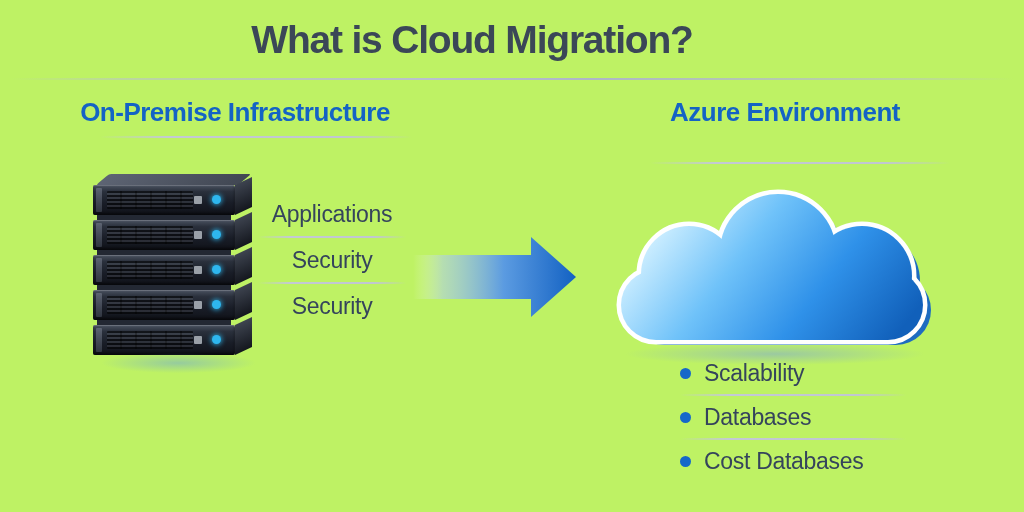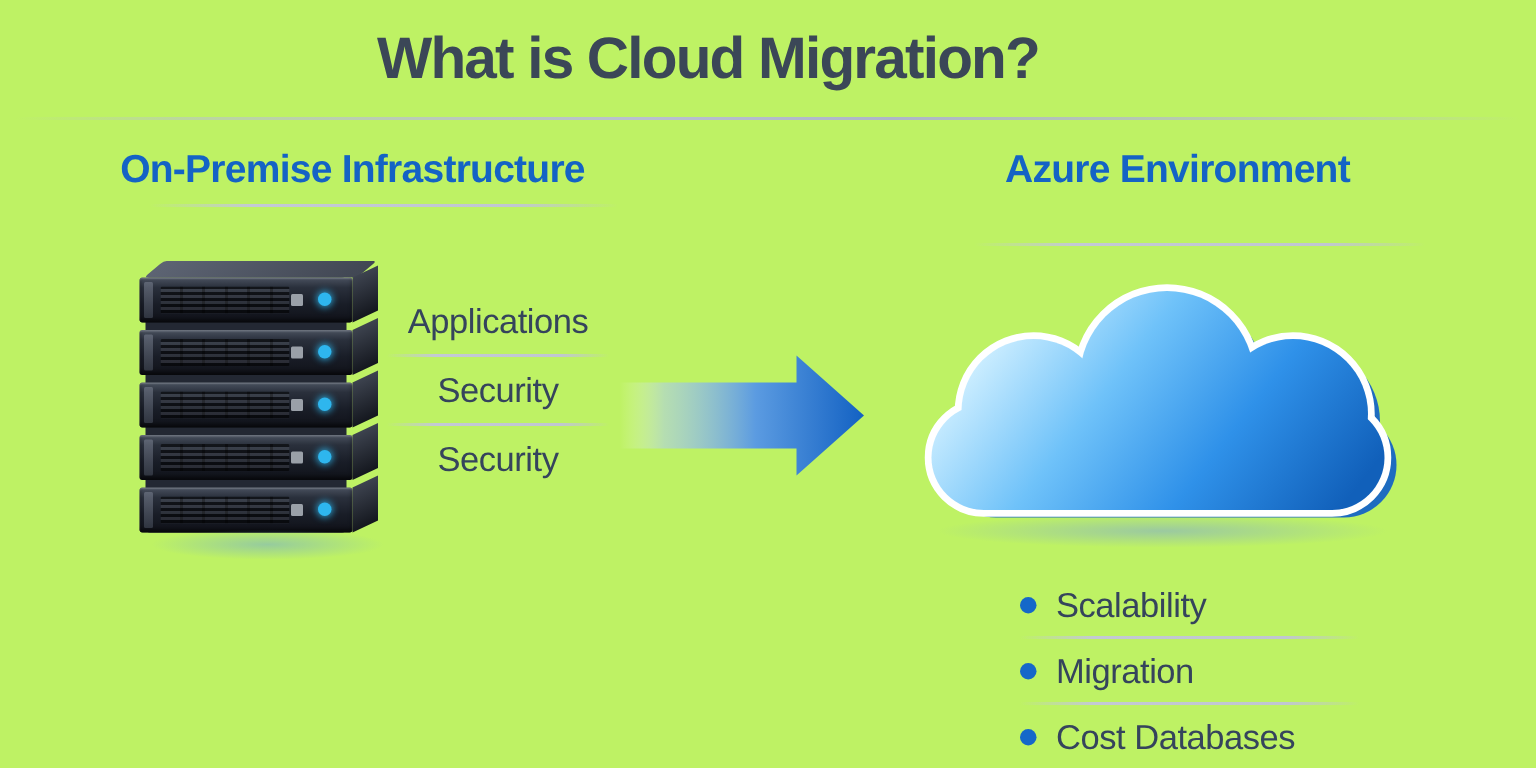--- a/index.html
+++ b/index.html
@@ -54,21 +54,21 @@
   .onprem-label{height:40px;line-height:40px;font-size:23px;color:#35445c;letter-spacing:-0.3px;text-align:center;}
   .label-divider{margin:2px 0;position:static;width:148px;}
 
   
   .arrow{position:absolute;left:413px;top:235px;width:165px;height:84px;}
 
   
   .cloud{position:absolute;left:603px;top:178px;width:355px;height:192px;}
 
   
-  .benefits{position:absolute;left:680px;top:384px;width:226px;}
+  .benefits{position:absolute;left:680px;top:354px;width:226px;}
   .benefit{height:38px;line-height:38px;font-size:23px;color:#35445c;letter-spacing:-0.3px;
     display:flex;align-items:center;}
   .bullet{display:inline-block;width:11px;height:11px;border-radius:50%;background:#1568c9;
     margin-right:13px;flex:0 0 auto;}
   .benefit-divider{margin:2px 0;position:static;width:226px;}
 </style>
 </head>
 <body>
 
 <div class="stage">
@@ -236,21 +236,21 @@
   </svg>
 
   <div class="benefits">
     <div class="benefit">
       <span class="bullet"></span>
       <span>Scalability</span>
     </div>
     <div class="fade-line benefit-divider"></div>
     <div class="benefit">
       <span class="bullet"></span>
-      <span>Migration</span>
+      <span>Databases</span>
     </div>
     <div class="fade-line benefit-divider"></div>
     <div class="benefit">
       <span class="bullet"></span>
       <span>Cost Databases</span>
     </div>
   </div>
 
 </div>
 

